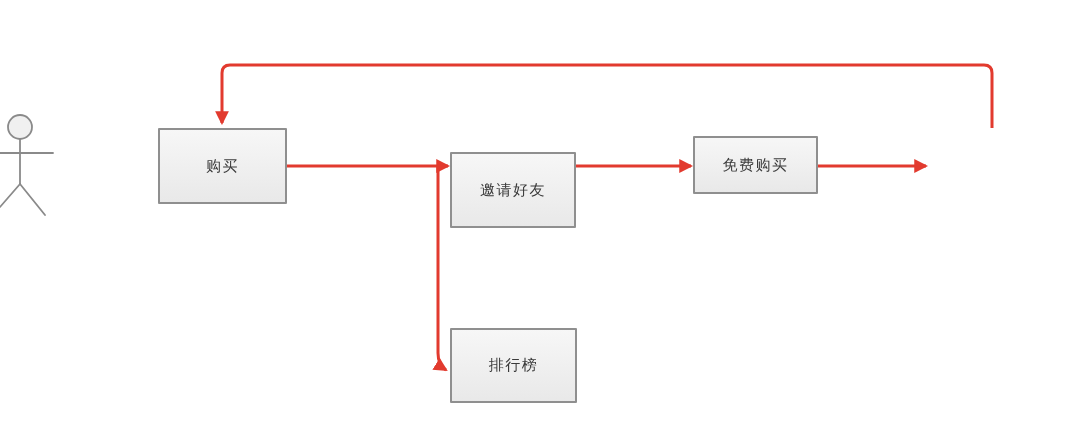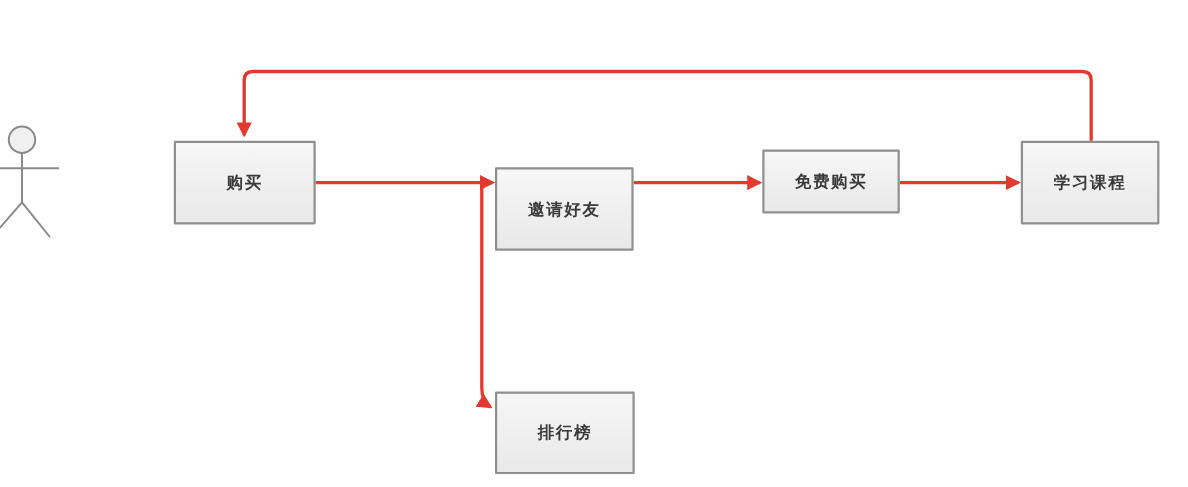--- a/index.html
+++ b/index.html
@@ -8,21 +8,20 @@
     --node-fill:#f0f0f0;
     --text:#3a3a3a;
   }
   html,body{margin:0;padding:0;background:#ffffff;}
   #canvas{
     position:relative;
     width:1080px;height:443px;
     background:#ffffff;
     overflow:hidden;
     font-family:"Liberation Sans","DejaVu Sans",sans-serif;
-    font-weight:bold;
   }
   #connector-layer{
     position:absolute;left:0;top:0;width:1080px;height:443px;
     pointer-events:none;
   }
   .edge{fill:none;stroke:var(--accent);stroke-width:3px;}
   .arrowhead-fill{fill:var(--accent);}
   .actor-line{stroke:#8a8a8a;stroke-width:1.8px;fill:none;stroke-linecap:round;}
   .actor-head{fill:#f0f0f0;stroke:#8a8a8a;stroke-width:1.8px;}
   .node{
@@ -34,21 +33,21 @@
     background-image:linear-gradient(180deg,rgba(255,255,255,0.45),rgba(0,0,0,0.03));
     color:var(--text);
     font-size:15px;
     letter-spacing:1.5px;
     border-radius:1px;
   }
   #node-buy{left:158px;top:128px;width:129px;height:76px;}
   #node-invite-friends{left:450px;top:128px;width:126px;height:76px;margin-top:24px;}
   #node-free-purchase{left:693px;top:136px;width:125px;height:58px;text-align:center;}
   #node-learn-course{left:928px;top:128px;width:126px;height:76px;}
-  #node-leaderboard{left:450px;top:328px;width:127px;height:75px;margin-top:28px;}
+  #node-leaderboard{left:450px;top:328px;width:127px;height:75px;}
 </style>
 </head>
 <body>
 
 <div id="canvas">
 
   <svg id="connector-layer" width="1080" height="443" viewBox="0 0 1080 443" xmlns="http://www.w3.org/2000/svg">
     <defs>
       <marker id="arrowhead" viewBox="0 0 10 10" refX="8.5" refY="5" markerWidth="4.6" markerHeight="4.6" orient="auto">
         <path class="arrowhead-fill" d="M0 0 L10 5 L0 10 Z"></path>
@@ -72,20 +71,17 @@
 
   <div class="node" id="node-buy">
     <span>购买</span>
   </div>
   <div class="node" id="node-invite-friends">
     <span>邀请好友</span>
   </div>
   <div class="node" id="node-free-purchase">
     <span>免费购买</span>
   </div>
-  <div class="node" id="node-learn-course">
-    <span>学习课程</span>
-  </div>
   <div class="node" id="node-leaderboard">
     <span>排行榜</span>
   </div>
 
 </div>
 
 </body></html>

